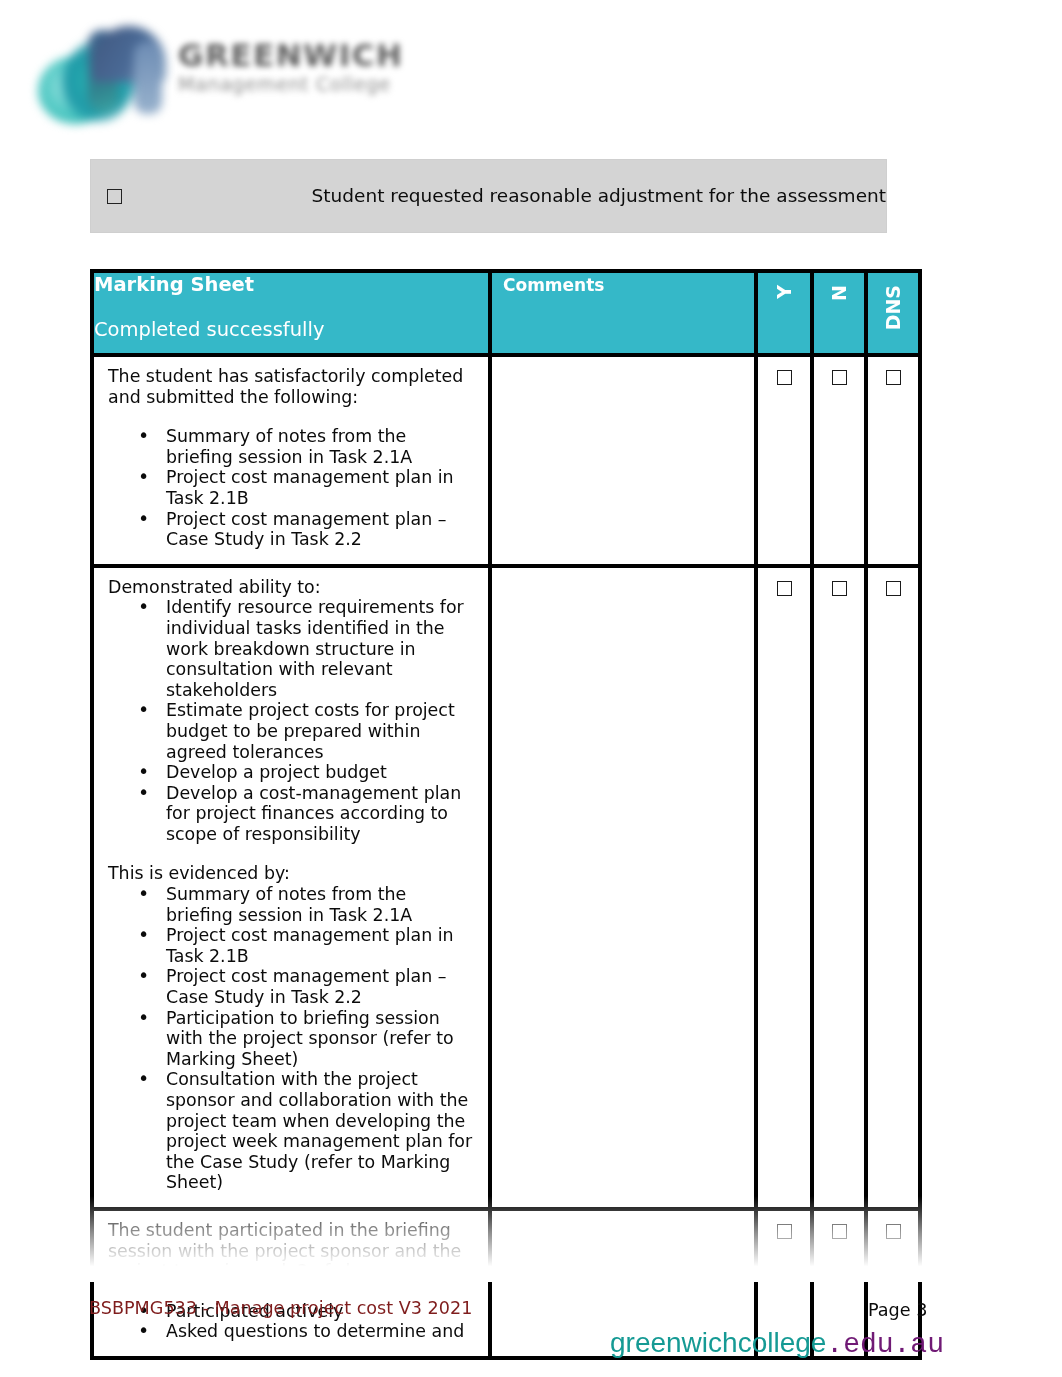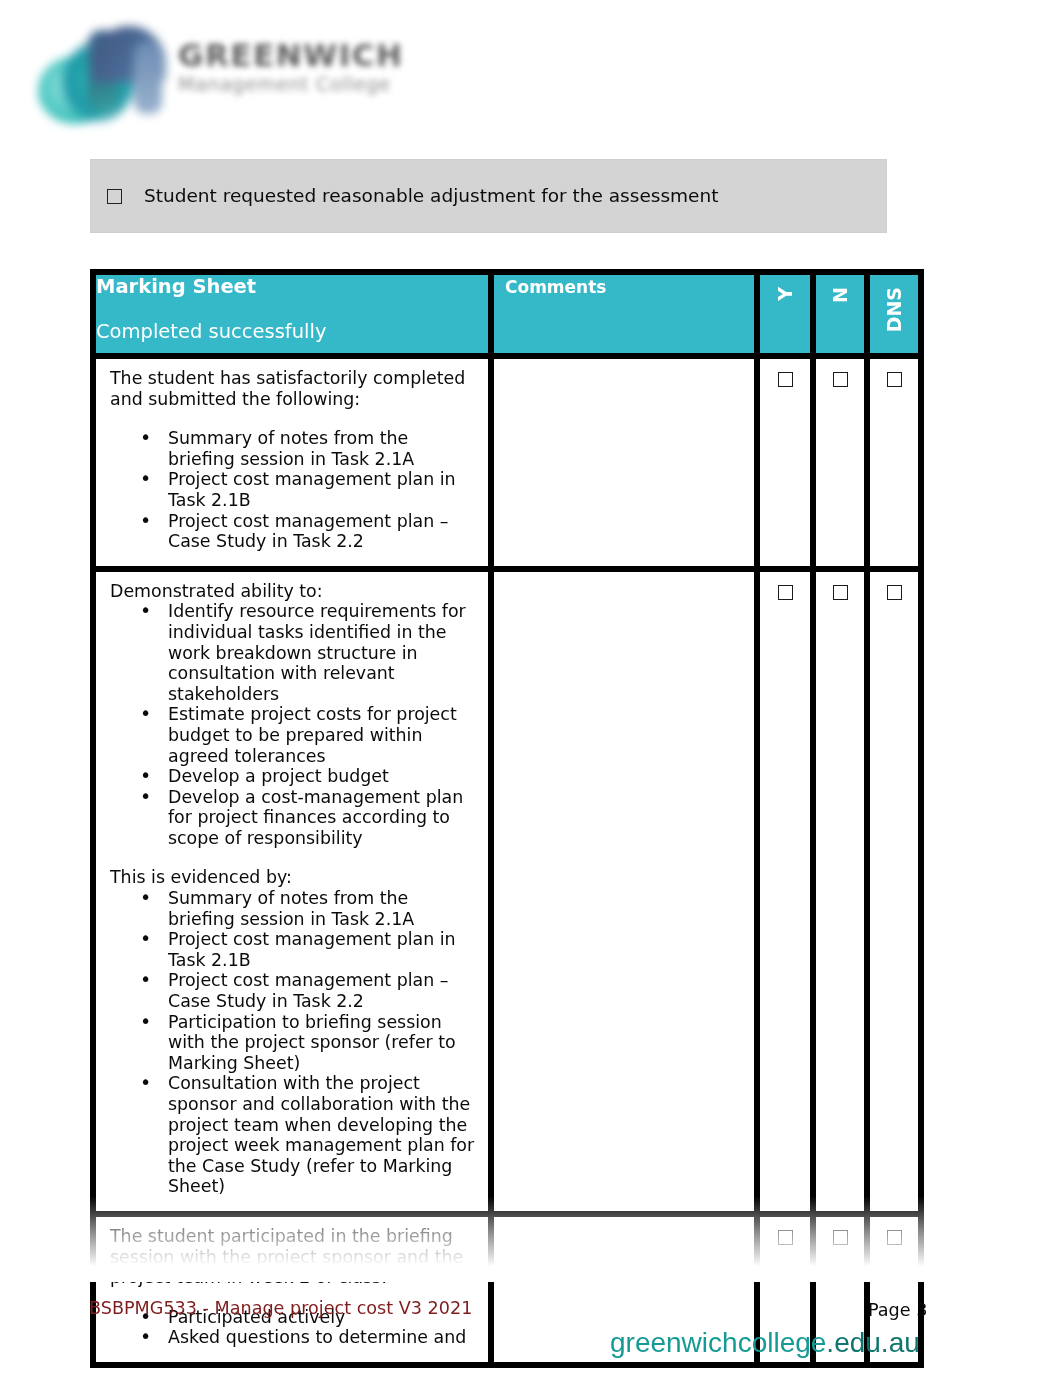--- a/index.html
+++ b/index.html
@@ -102,20 +102,21 @@
     position: absolute;
     left: 90px;
     top: 159px;
     width: 797px;
     height: 74px;
     background: #d4d4d4;
     border: 1px solid #cfcfcf;
     display: flex;
     align-items: center;
     padding-left: 16px;
+    justify-content: space-between;
   }
   .adjustment-checkbox {
     width: 15px;
     height: 15px;
     border: 1.4px solid #222;
     background: transparent;
     flex: 0 0 auto;
     margin-right: 22px;
   }
   .adjustment-text {
@@ -134,21 +135,21 @@
     table-layout: fixed;
   }
   .marking-table col.c-criteria { width: 398px; }
   .marking-table col.c-comments { width: 266px; }
   .marking-table col.c-y        { width: 56px; }
   .marking-table col.c-n        { width: 54px; }
   .marking-table col.c-dns      { width: 54px; }
 
   .marking-table th,
   .marking-table td {
-    border: 6px solid #000000;
+    border: 4px solid #000000;
     vertical-align: top;
     padding: 0;
   }
 
   thead th {
     background: #35b8c8;
     color: #ffffff;
     height: 84px;
     padding: 9px 0 0 14px;
     text-align: left;
@@ -272,21 +273,21 @@
   .footer-url {
     position: absolute;
     left: 610px;
     top: 38px;
     font-family: "Liberation Sans", sans-serif;
     font-size: 28px;
     line-height: 34px;
     white-space: nowrap;
   }
   .url-bold { font-weight: normal; color: #159a94; }
-  .url-light { font-weight: normal; color: #0f766e; }
+  .url-light { font-weight: normal; color: #701a75; font-family: Liberation Mono, monospace; }
 </style>
 </head>
 <body>
 
 <div class="page-header">
   <div class="logo-block">
     <div class="logo-mark">
       <div class="logo-swirl-a"></div>
       <div class="logo-swirl-b"></div>
       <div class="logo-m-left"></div>

